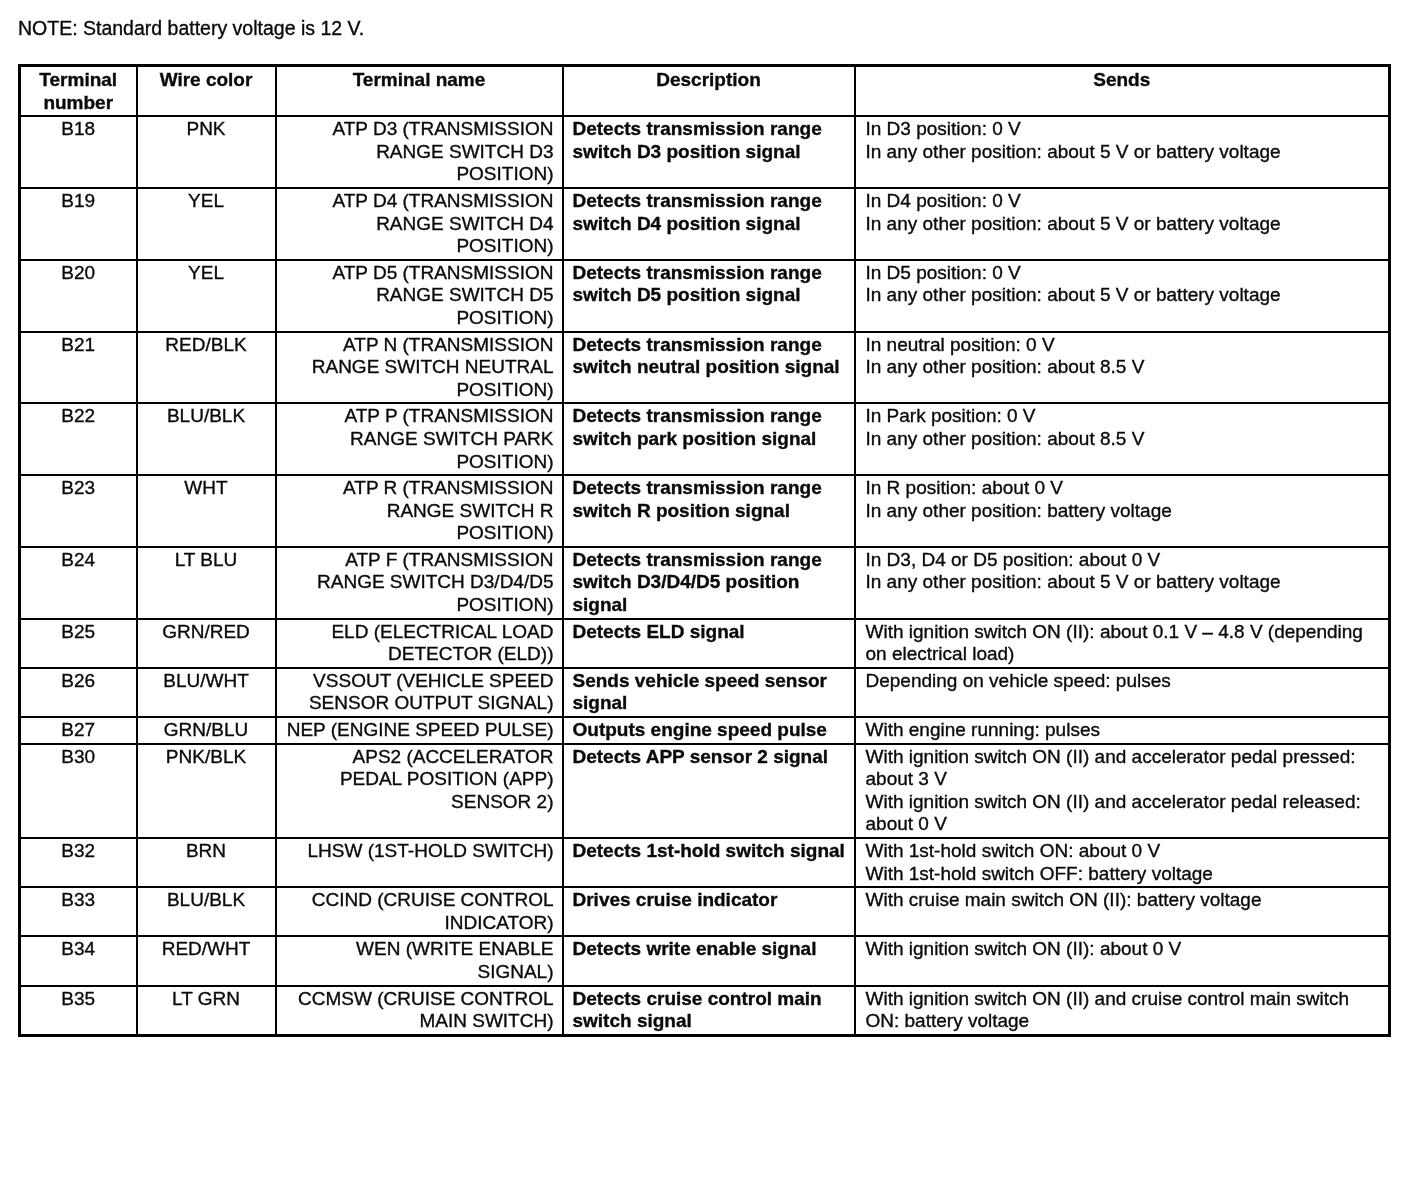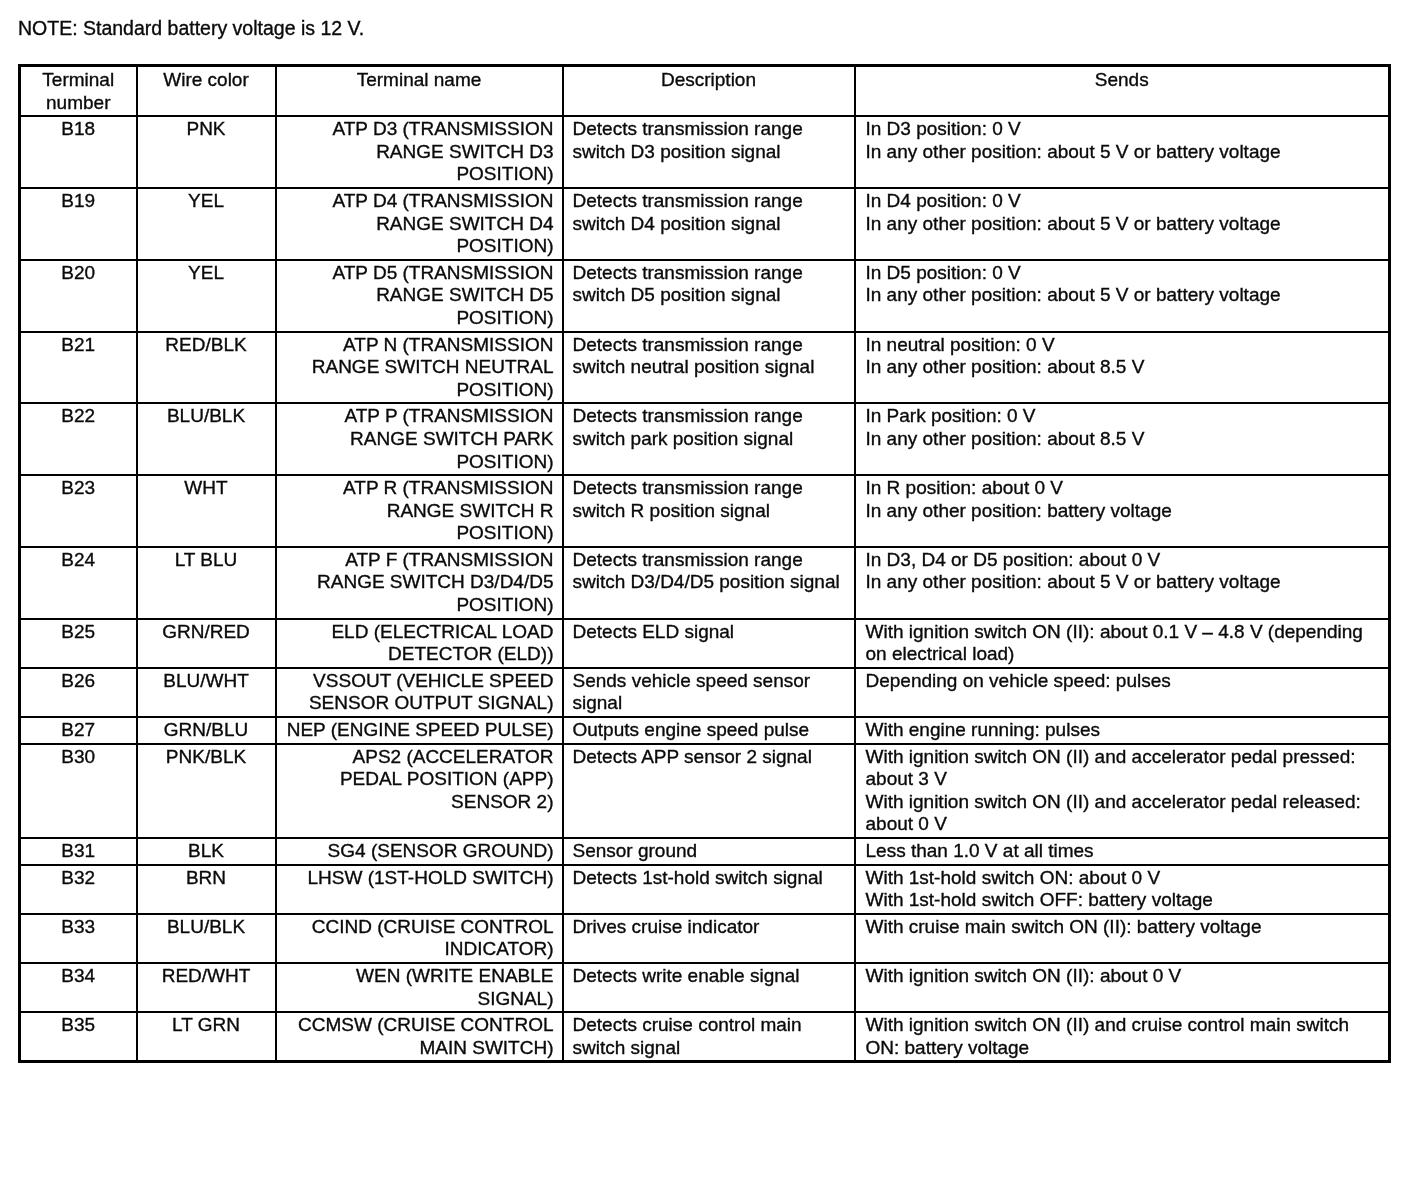--- a/index.html
+++ b/index.html
@@ -31,31 +31,31 @@
     border:2.5px solid #000;
     font-size:19px;
     line-height:22.6px;
     vertical-align:top;
     padding:1px 8px;
     white-space:pre-line;
     overflow:hidden;
     word-wrap:break-word;
   }
   th{
-    font-weight:normal;
+    font-weight:bold;
     text-align:center;
     height:45px;
     padding-top:2px;
   }
   td.c-term,td.c-wire{
     text-align:center;
     padding-left:2px;padding-right:2px;
   }
   td.c-name{padding-left:9px;text-align:right;}
-  td.c-desc{padding-left:9px;}
+  td.c-desc{padding-left:9px;font-weight:bold;}
   td.c-signal{padding-left:10px;margin-left:26px;}
 </style>
 </head>
 <body>
 
 <div class="page">
 
   <div class="note">NOTE: Standard battery voltage is 12 V.</div>
 
   <table class="terminal-table">
@@ -155,27 +155,20 @@
         </tr>
         <tr>
           <td class="c-term">B30</td>
           <td class="c-wire">PNK/BLK</td>
           <td class="c-name">APS2 (ACCELERATOR PEDAL POSITION (APP) SENSOR 2)</td>
           <td class="c-desc">Detects APP sensor 2 signal</td>
           <td class="c-signal">With ignition switch ON (II) and accelerator pedal pressed: about 3 V
 With ignition switch ON (II) and accelerator pedal released: about 0 V</td>
         </tr>
         <tr>
-          <td class="c-term">B31</td>
-          <td class="c-wire">BLK</td>
-          <td class="c-name">SG4 (SENSOR GROUND)</td>
-          <td class="c-desc">Sensor ground</td>
-          <td class="c-signal">Less than 1.0 V at all times</td>
-        </tr>
-        <tr>
           <td class="c-term">B32</td>
           <td class="c-wire">BRN</td>
           <td class="c-name">LHSW (1ST-HOLD SWITCH)</td>
           <td class="c-desc">Detects 1st-hold switch signal</td>
           <td class="c-signal">With 1st-hold switch ON: about 0 V
 With 1st-hold switch OFF: battery voltage</td>
         </tr>
         <tr>
           <td class="c-term">B33</td>
           <td class="c-wire">BLU/BLK</td>

